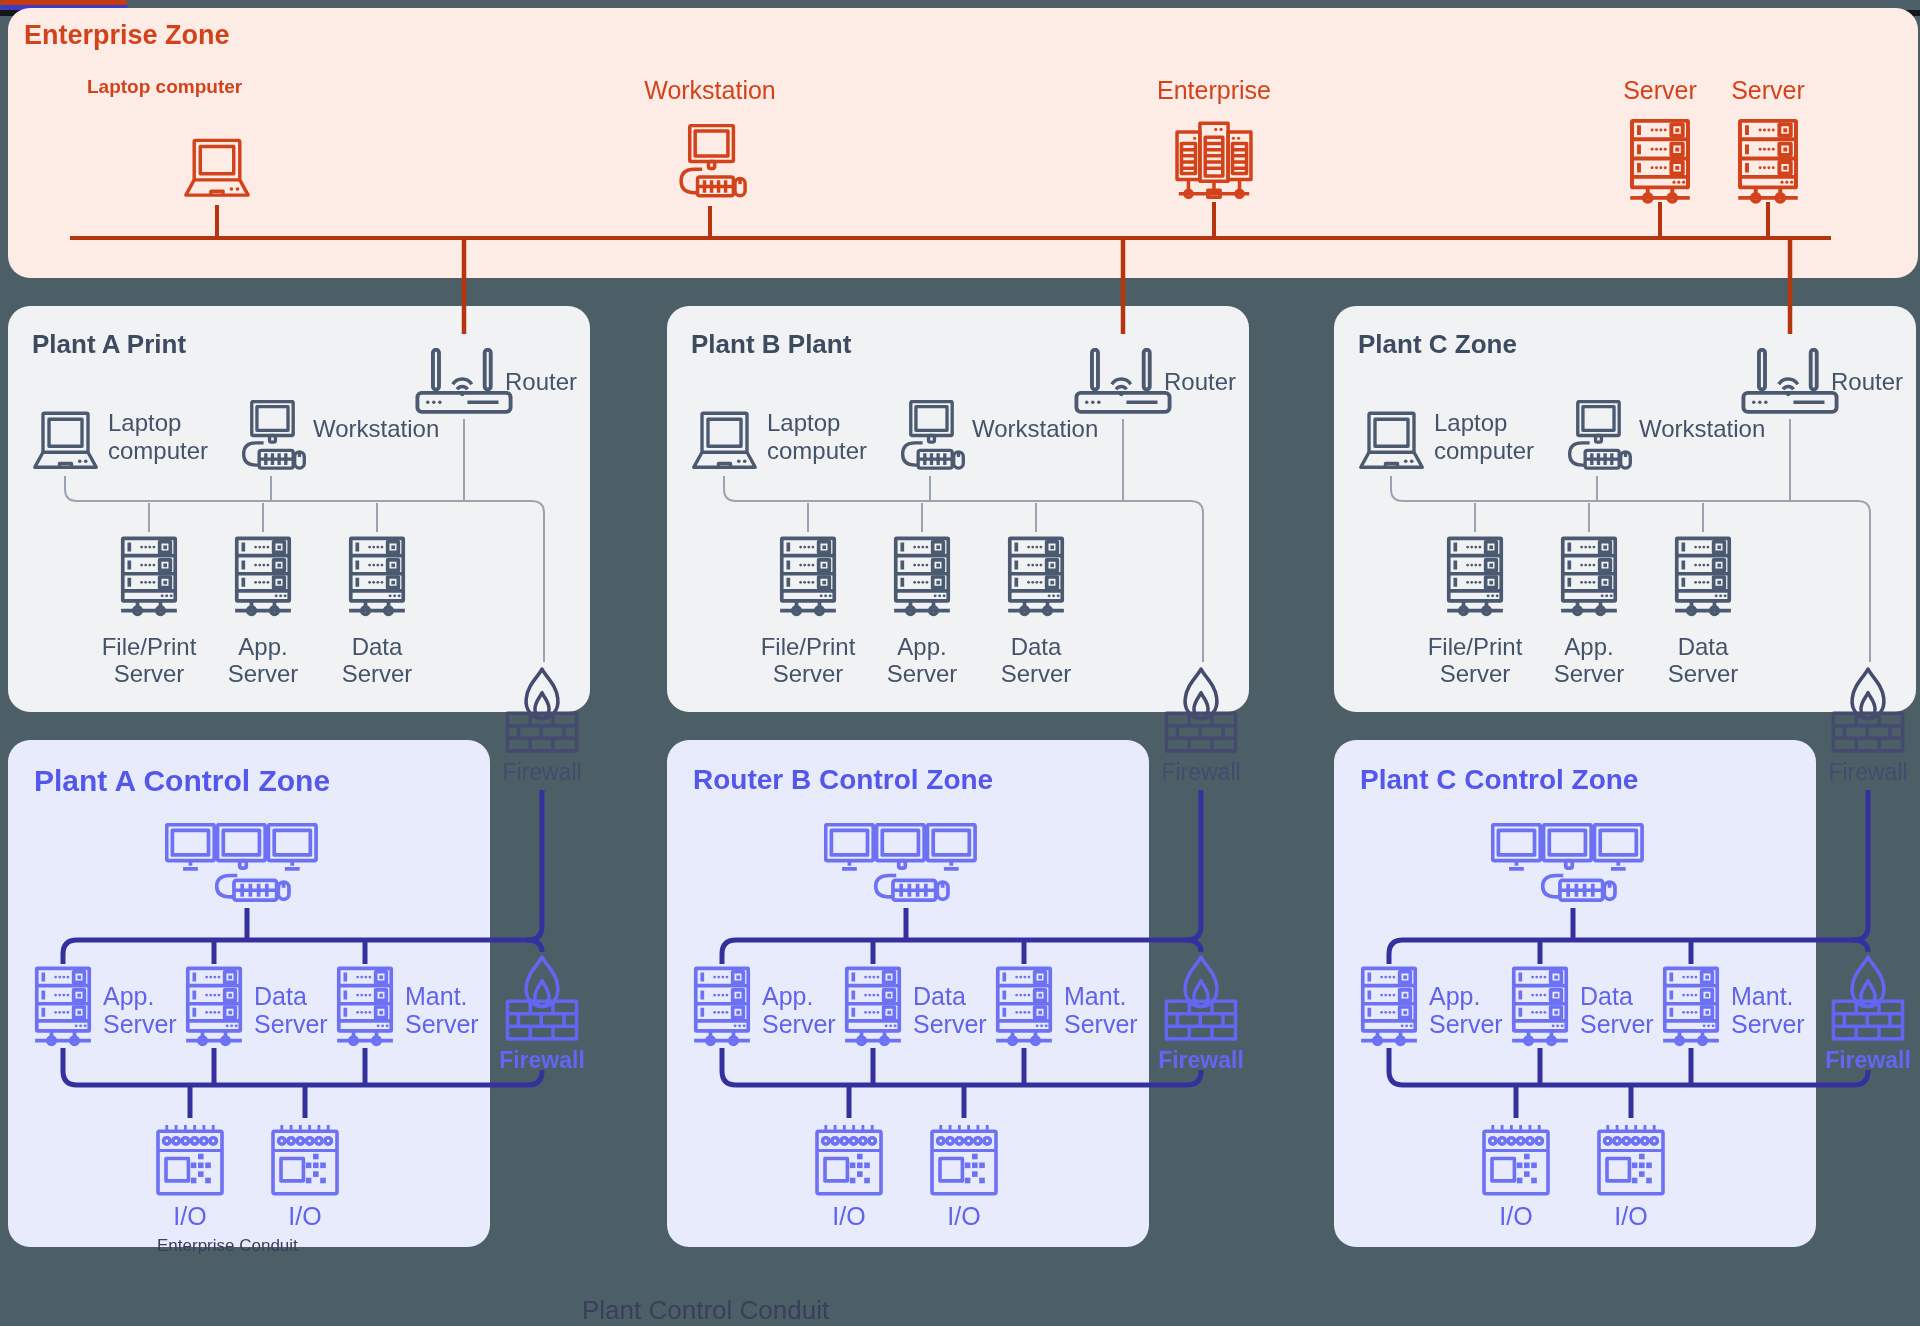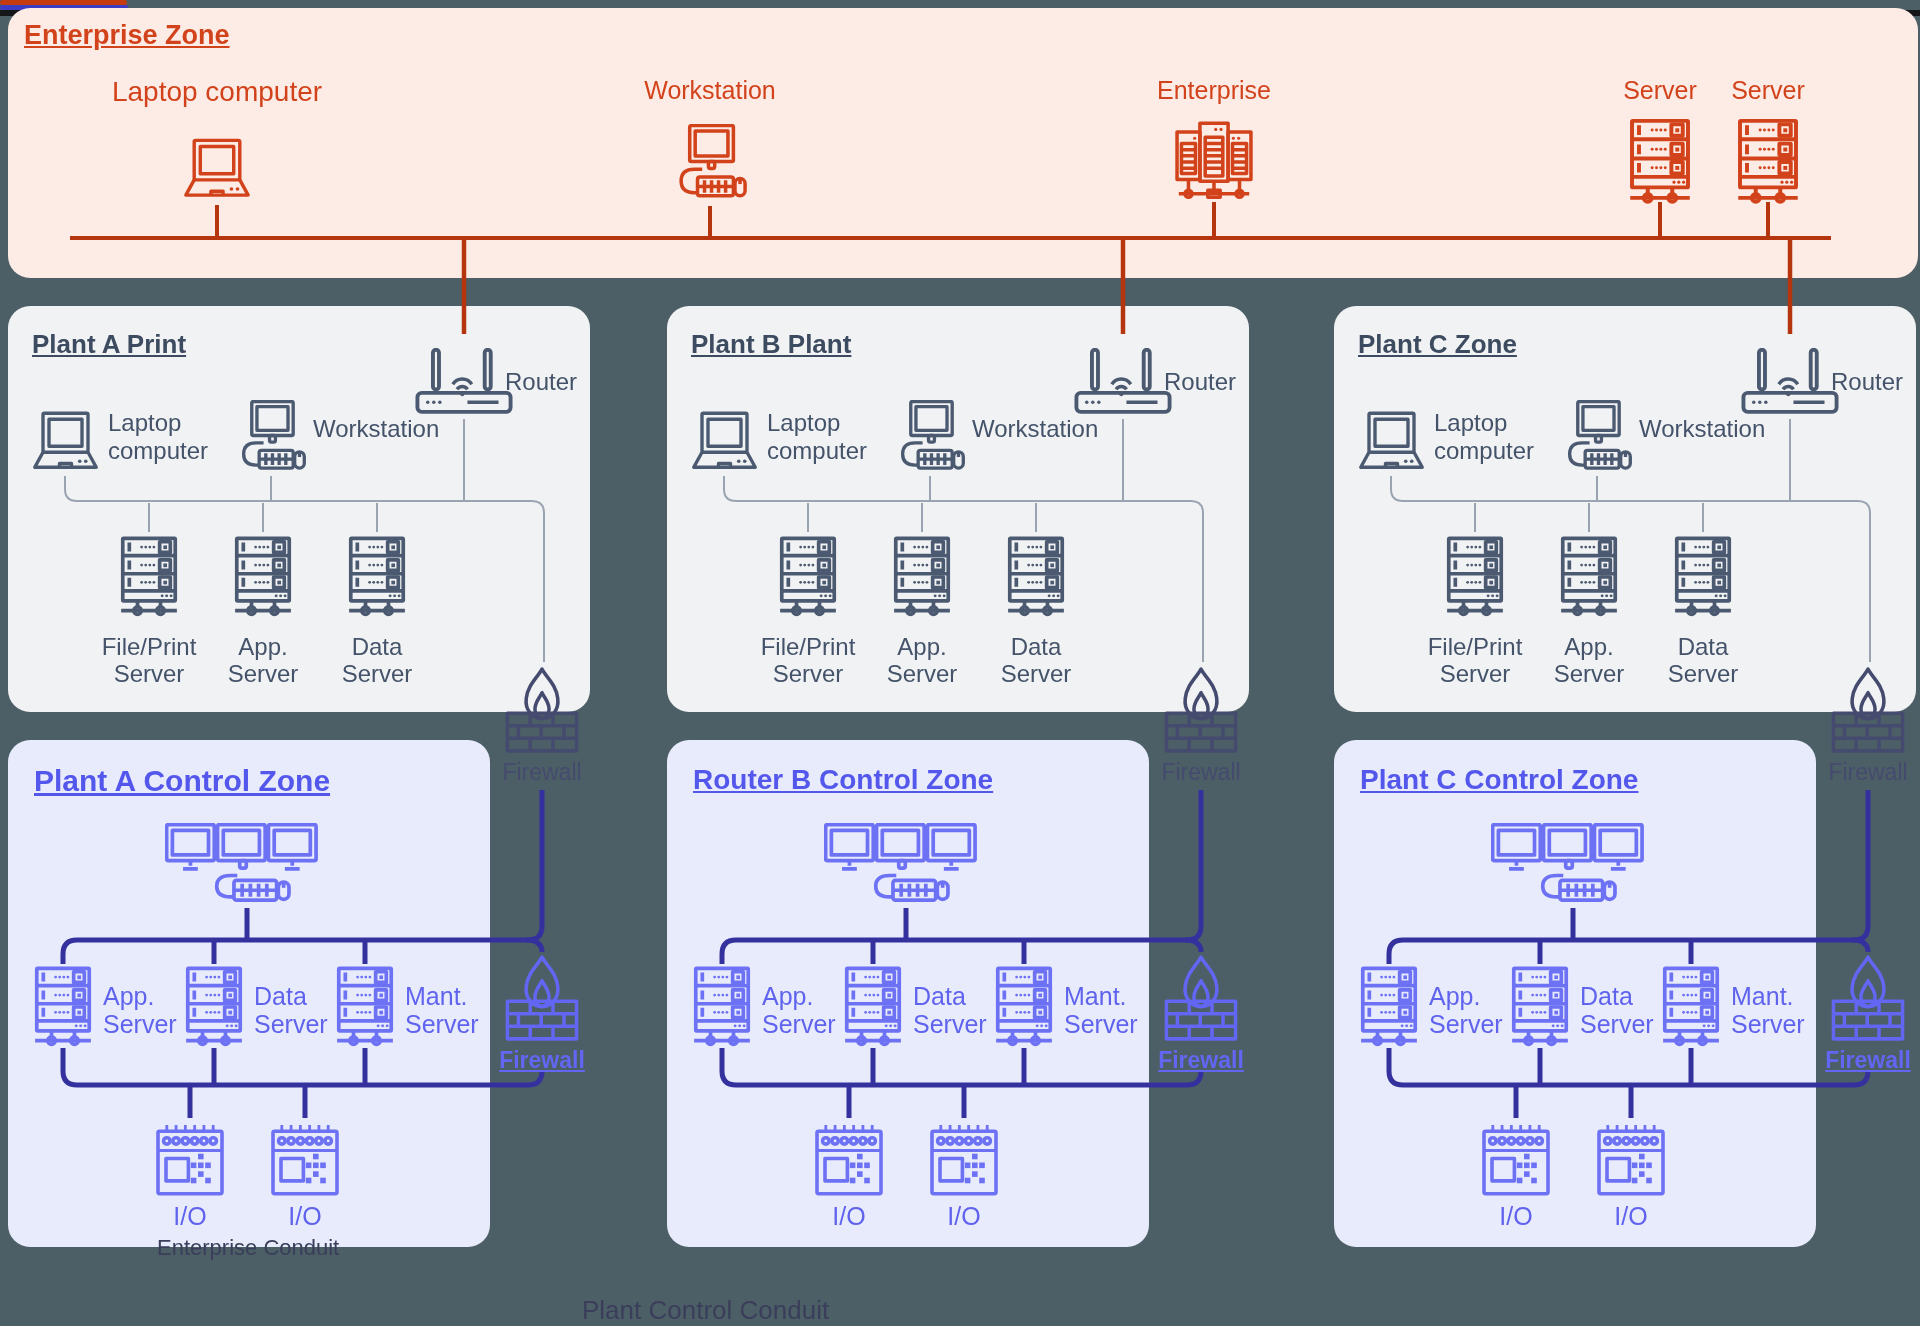--- a/index.html
+++ b/index.html
@@ -4,21 +4,21 @@
 <style>
   html,body{margin:0;padding:0;}
   body{
     width:1920px;height:1326px;position:relative;overflow:hidden;
     font-family:"Liberation Sans", sans-serif;
     -webkit-font-smoothing:antialiased;
   }
   #stage{position:absolute;inset:0;}
   .panel{position:absolute;border-radius:22px;}
   .lbl{position:absolute;line-height:1.12;white-space:pre;}
-  .bold{font-weight:bold;text-decoration:underline;}
+  .bold{font-weight:bold;}
   #wires{position:absolute;left:0;top:0;pointer-events:none;}
   svg.icon{position:absolute;overflow:visible;}
   #defs{position:absolute;width:0;height:0;}
 </style>
 </head>
 <body style="background: rgb(76, 95, 102);">
 
 <svg id="defs" aria-hidden="true">
   <defs>
     <symbol id="sym-laptop" viewBox="0 0 100 80">
@@ -232,21 +232,21 @@
       <path d="M 1573 908 V 938" stroke="#34319f" fill="none" stroke-width="5"></path>
       <path d="M 1540 942 V 964" stroke="#34319f" fill="none" stroke-width="5"></path>
       <path d="M 1691 942 V 964" stroke="#34319f" fill="none" stroke-width="5"></path>
       <path d="M 1868 1070 V 1071 Q 1868 1085 1854 1085 H 1403 Q 1389 1085 1389 1071 V 1048" stroke="#34319f" fill="none" stroke-width="5"></path>
       <path d="M 1540 1048 V 1083" stroke="#34319f" fill="none" stroke-width="5"></path>
       <path d="M 1691 1048 V 1083" stroke="#34319f" fill="none" stroke-width="5"></path>
       <path d="M 1516 1087 V 1118" stroke="#34319f" fill="none" stroke-width="5"></path>
       <path d="M 1631 1087 V 1118" stroke="#34319f" fill="none" stroke-width="5"></path>
     </svg>
     <div class="lbl bold" style="left: 24px; top: 20px; font-size: 27px; color: rgb(210, 67, 27);">Enterprise Zone</div>
-    <div class="lbl" style="left: 87px; top: 76px; font-size: 28px; color: rgb(210, 67, 27); width: 260px; text-align: center;">Laptop computer</div>
+    <div class="lbl" style="left: 87px; top: 76px; font-size: 19px; color: rgb(210, 67, 27); width: 260px;  font-weight: bold;">Laptop computer</div>
     <svg class="icon" viewBox="0 0 100 80" style="left: 179px; top: 138px; width: 76px; height: 61px; color: rgb(210, 67, 27);">
       <use href="#sym-laptop"></use>
     </svg>
     <div class="lbl" style="left: 580px; top: 76px; font-size: 25px; color: rgb(210, 67, 27); width: 260px; text-align: center;">Workstation</div>
     <svg class="icon" viewBox="0 0 100 100" style="left: 671px; top: 124px; width: 78px; height: 78px; color: rgb(210, 67, 27);">
       <use href="#sym-workstation"></use>
     </svg>
     <div class="lbl" style="left: 1084px; top: 76px; font-size: 25px; color: rgb(210, 67, 27); width: 260px; text-align: center;">Enterprise</div>
     <svg class="icon" viewBox="0 0 100 100" style="left: 1170px; top: 118px; width: 88px; height: 88px; color: rgb(210, 67, 27);">
       <use href="#sym-mainframe"></use>
@@ -445,17 +445,17 @@
     <div class="lbl" style="left: 1476px; top: 1202px; font-size: 25px; color: rgb(95, 99, 238); width: 80px; text-align: center;">I/O</div>
     <svg class="icon" viewBox="0 0 90 96" style="left: 1595px; top: 1120px; width: 72px; height: 77px; color: rgb(109, 113, 244);">
       <use href="#sym-io"></use>
     </svg>
     <div class="lbl" style="left: 1591px; top: 1202px; font-size: 25px; color: rgb(95, 99, 238); width: 80px; text-align: center;">I/O</div>
     <svg class="icon" viewBox="0 0 100 112" style="left: 1828px; top: 954px; width: 80px; height: 88px; color: rgb(98, 102, 242);">
       <use href="#sym-firewall"></use>
     </svg>
     <div class="lbl bold" style="left: 1813px; top: 1048px; font-size: 23px; color: rgb(98, 102, 242); width: 110px; text-align: center;">Firewall</div>
     <div style="left: 10px; top: 1308px; width: 127px; height: 5px; background: rgb(196, 59, 16); border-radius: 2.5px;"></div>
-    <div class="lbl" style="left: 157px; top: 1236px; font-size: 22px; color: rgb(58, 62, 90);">Enterprise Conduit</div>
+    <div class="lbl" style="left: 157px; top: 1236px; font-size: 17px; color: rgb(58, 62, 90);">Enterprise Conduit</div>
     <div style="left: 432px; top: 1308px; width: 128px; height: 5px; background: rgb(62, 60, 196); border-radius: 2.5px;"></div>
     <div class="lbl" style="left: 582px; top: 1296px; font-size: 26px; color: rgb(58, 62, 90);">Plant Control Conduit</div>
     <div style="left: 0px; top: 1320px; width: 1920px; height: 6px; background: rgb(20, 22, 26);"></div>
   </div>
 
 </body></html>

